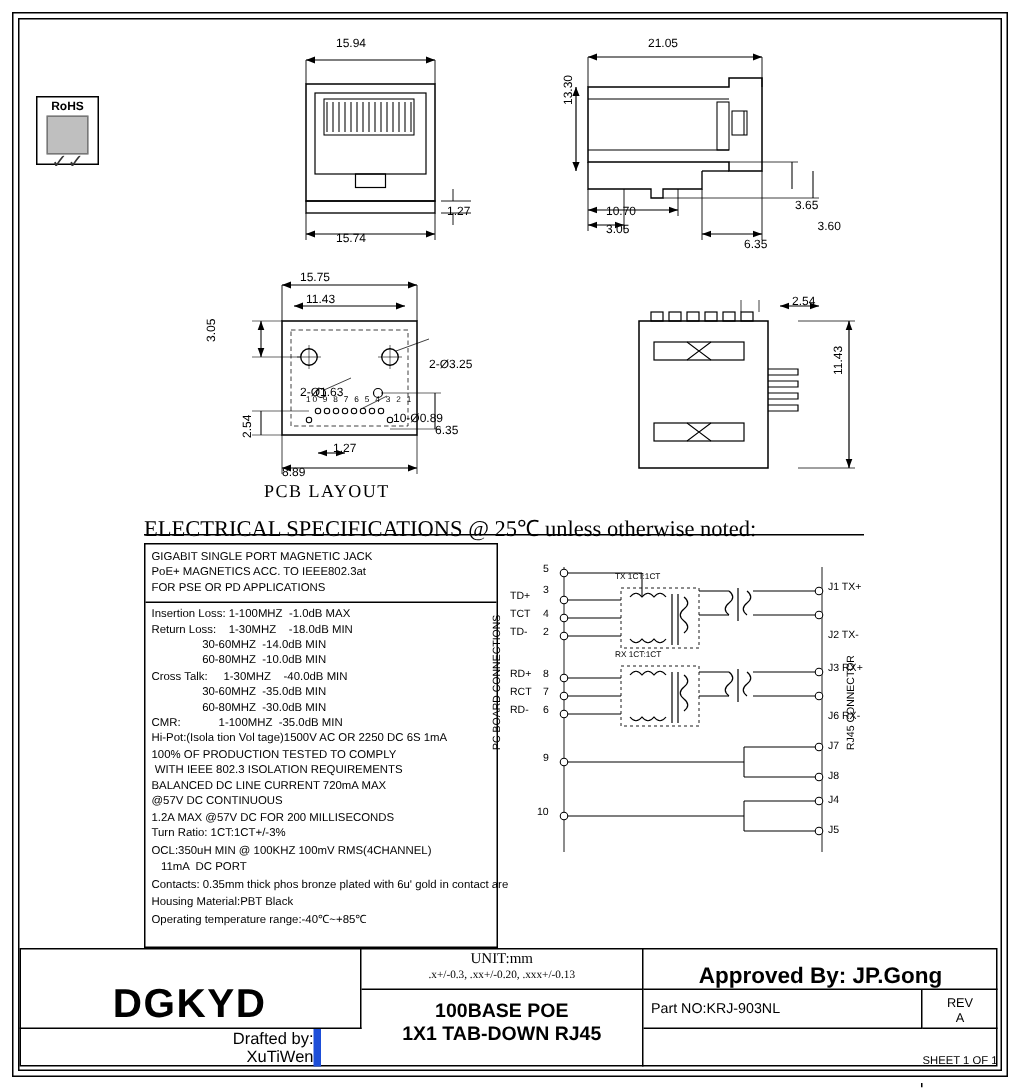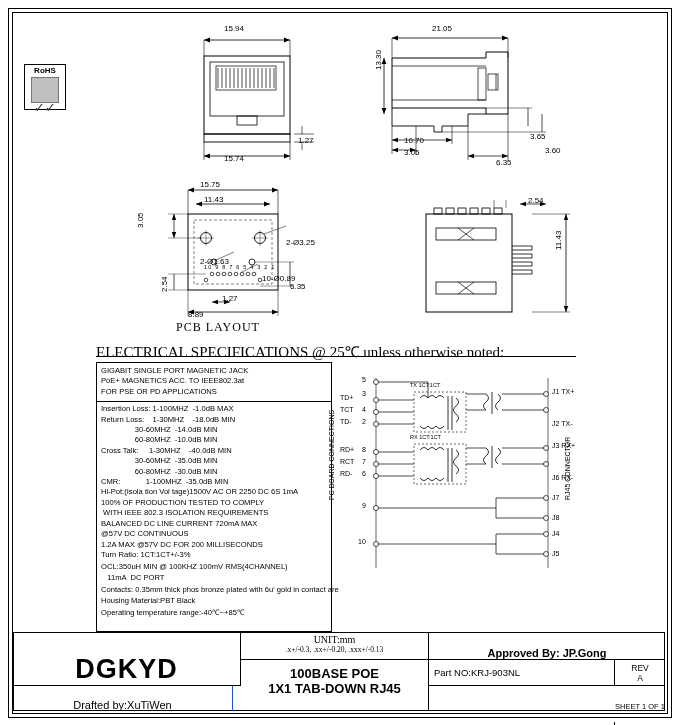--- a/index.html
+++ b/index.html
@@ -428,36 +428,36 @@
   <div class="abs txt7" style="left:552px;top:550px;">J5</div>
 
   <div class="tbl">
 
     <div class="c" style="left:0;top:0;width:652px;height:79px;border:1px solid #000;"></div>
 
     <div class="c center" style="left:0;top:0;width:228px;height:54px;border-right:1px solid #000;border-bottom:1px solid #000;">
       <span class="logo">DGKYD</span>
     </div>
 
-    <div class="c center" style="left:0;top:54px;width:220px;height:25px;border-right:1px solid #1d4ed8;font-size:11px;">
+    <div class="c center" style="left:0;top:54px;width:201px;height:25px;border-right:5px solid #1d4ed8;font-size:11px;flex-direction:column;">
       <span>Drafted by:</span>
         <span>XuTiWen</span>
     </div>
 
     <div class="c" style="left:228px;top:0;width:188px;height:28px;border-right:1px solid #000;border-bottom:1px solid #000;font-family:Liberation Serif, serif;">
       <div style="font-size:10px;text-align:center;margin-top:2px;">UNIT:mm</div>
       <div style="font-size:7.5px;text-align:center;">.x+/-0.3, .xx+/-0.20, .xxx+/-0.13</div>
     </div>
 
     <div class="c" style="left:228px;top:28px;width:188px;height:51px;border-right:1px solid #000;">
       <div style="font-size:13px;font-weight:bold;text-align:center;margin-top:6px;">100BASE POE</div>
       <div style="font-size:13px;font-weight:bold;text-align:center;">1X1 TAB-DOWN RJ45</div>
     </div>
 
-    <div class="c center" style="left:416px;top:0;width:236px;height:28px;border-bottom:1px solid #000;font-size:11px;font-weight:bold;">
+    <div class="c center" style="left:416px;top:0;width:236px;height:28px;border-bottom:1px solid #000;font-size:15px;font-weight:bold;">
       <span>Approved By:</span>&nbsp;<span>JP.Gong</span>
     </div>
 
     <div class="c" style="left:416px;top:28px;width:186px;height:26px;border-right:1px solid #000;border-bottom:1px solid #000;font-size:9.5px;padding:7px 0 0 5px;">
       <span>Part NO:</span><span>KRJ-903NL</span>
     </div>
 
     <div class="c" style="left:602px;top:28px;width:50px;height:26px;border-bottom:1px solid #000;text-align:center;font-size:8.5px;padding-top:3px;">
       <div>REV</div>
       <div>A</div>

